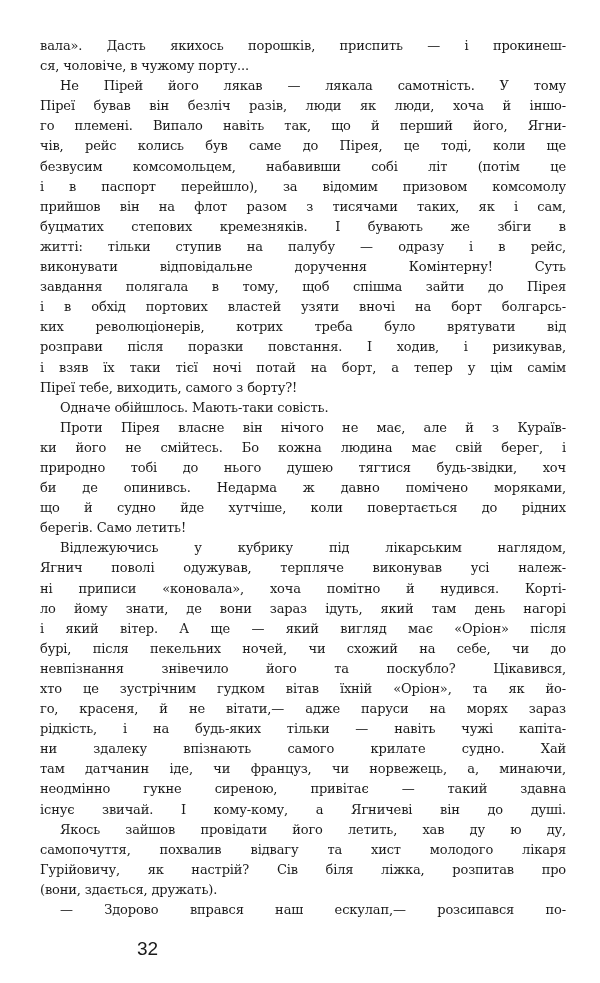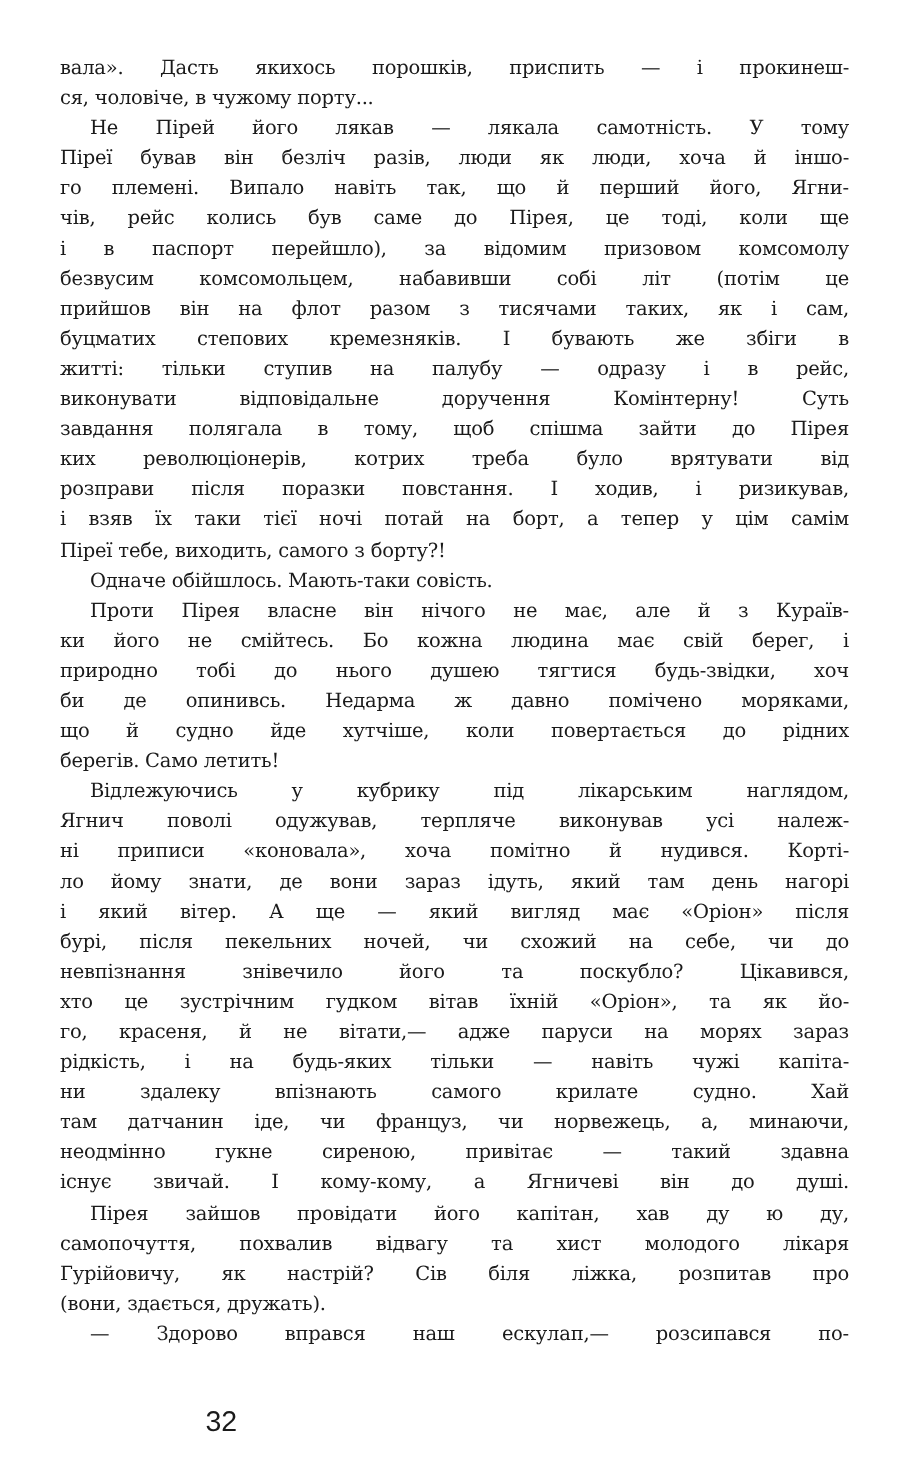--- a/index.html
+++ b/index.html
@@ -24,27 +24,28 @@
 </head>
 <body>
 
 <div class="page" id="page-body">
     <span class="line">вала». Дасть якихось порошків, приспить — і прокинеш-</span>
     <span class="line last">ся, чоловіче, в чужому порту...</span>
     <span class="line indent">Не Пірей його лякав — лякала самотність. У тому</span>
     <span class="line">Піреї бував він безліч разів, люди як люди, хоча й іншо-</span>
     <span class="line">го племені. Випало навіть так, що й перший його, Ягни-</span>
     <span class="line">чів, рейс колись був саме до Пірея, це тоді, коли ще</span>
+    <span class="line">безвусим комсомольцем, набавивши собі літ (потім це</span>
     <span class="line">і в паспорт перейшло), за відомим призовом комсомолу</span>
-    <span class="line">безвусим комсомольцем, набавивши собі літ (потім це</span>
     <span class="line">прийшов він на флот разом з тисячами таких, як і сам,</span>
     <span class="line">буцматих степових кремезняків. І бувають же збіги в</span>
     <span class="line">житті: тільки ступив на палубу — одразу і в рейс,</span>
     <span class="line">виконувати відповідальне доручення Комінтерну! Суть</span>
     <span class="line">завдання полягала в тому, щоб спішма зайти до Пірея</span>
+    <span class="line">і в обхід портових властей узяти вночі на борт болгарсь-</span>
     <span class="line">ких революціонерів, котрих треба було врятувати від</span>
     <span class="line">розправи після поразки повстання. І ходив, і ризикував,</span>
     <span class="line">і взяв їх таки тієї ночі потай на борт, а тепер у цім самім</span>
     <span class="line last">Піреї тебе, виходить, самого з борту?!</span>
     <span class="line indent last">Одначе обійшлось. Мають-таки совість.</span>
     <span class="line indent">Проти Пірея власне він нічого не має, але й з Кураїв-</span>
     <span class="line">ки його не смійтесь. Бо кожна людина має свій берег, і</span>
     <span class="line">природно тобі до нього душею тягтися будь-звідки, хоч</span>
     <span class="line">би де опинивсь. Недарма ж давно помічено моряками,</span>
     <span class="line">що й судно йде хутчіше, коли повертається до рідних</span>
@@ -56,19 +57,19 @@
     <span class="line">і який вітер. А ще — який вигляд має «Оріон» після</span>
     <span class="line">бурі, після пекельних ночей, чи схожий на себе, чи до</span>
     <span class="line">невпізнання знівечило його та поскубло? Цікавився,</span>
     <span class="line">хто це зустрічним гудком вітав їхній «Оріон», та як йо-</span>
     <span class="line">го, красеня, й не вітати,— адже паруси на морях зараз</span>
     <span class="line">рідкість, і на будь-яких тільки — навіть чужі капіта-</span>
     <span class="line">ни здалеку впізнають самого крилате судно. Хай</span>
     <span class="line">там датчанин іде, чи француз, чи норвежець, а, минаючи,</span>
     <span class="line">неодмінно гукне сиреною, привітає — такий здавна</span>
     <span class="line">існує звичай. І кому-кому, а Ягничеві він до душі.</span>
-    <span class="line indent">Пірея зайшов провідати його капітан, хав ду ю ду,</span>
+    <span class="line indent">Якось зайшов провідати його летить, хав ду ю ду,</span>
     <span class="line">самопочуття, похвалив відвагу та хист молодого лікаря</span>
     <span class="line">Гурійовичу, як настрій? Сів біля ліжка, розпитав про</span>
     <span class="line last">(вони, здається, дружать).</span>
     <span class="line indent">— Здорово вправся наш ескулап,— розсипався по-</span>
   </div>
 <div class="page-number">32</div>
 
 </body></html>

